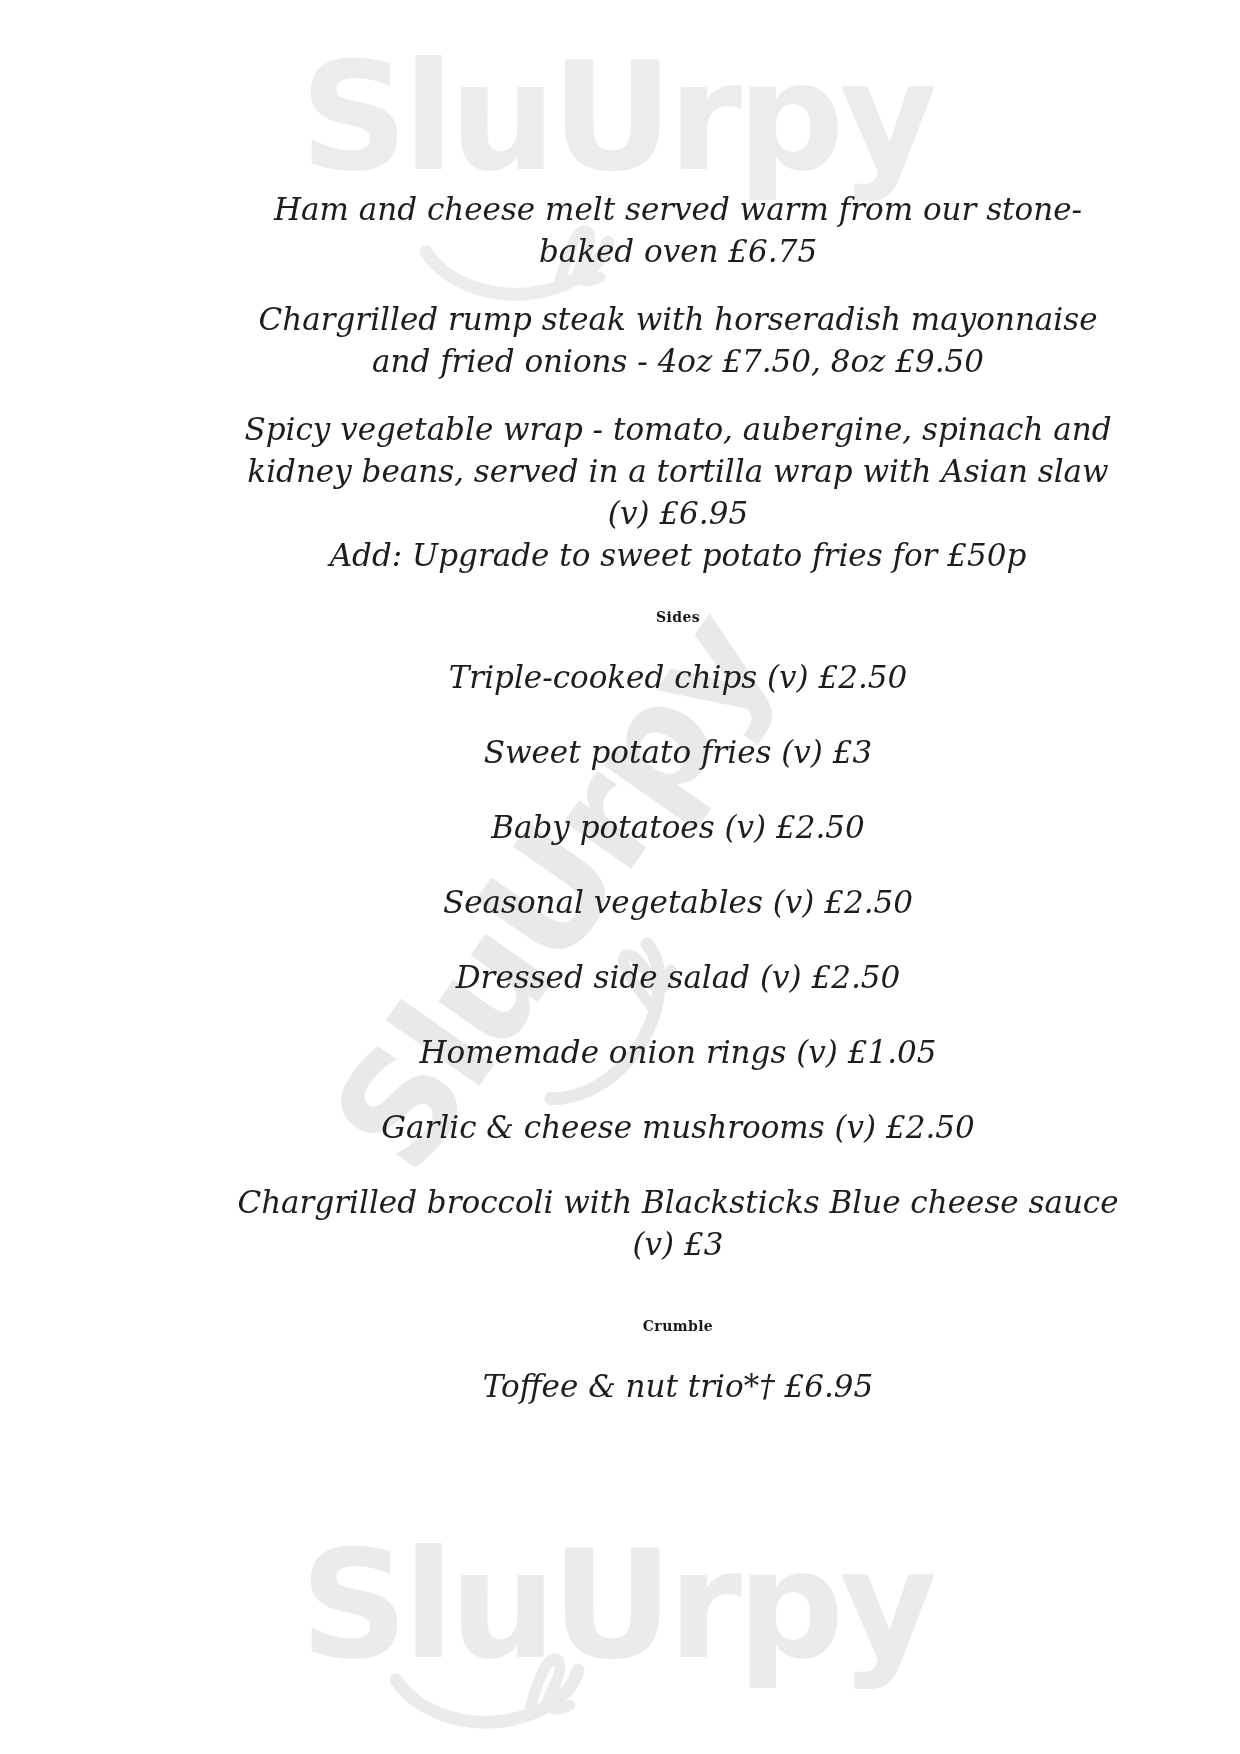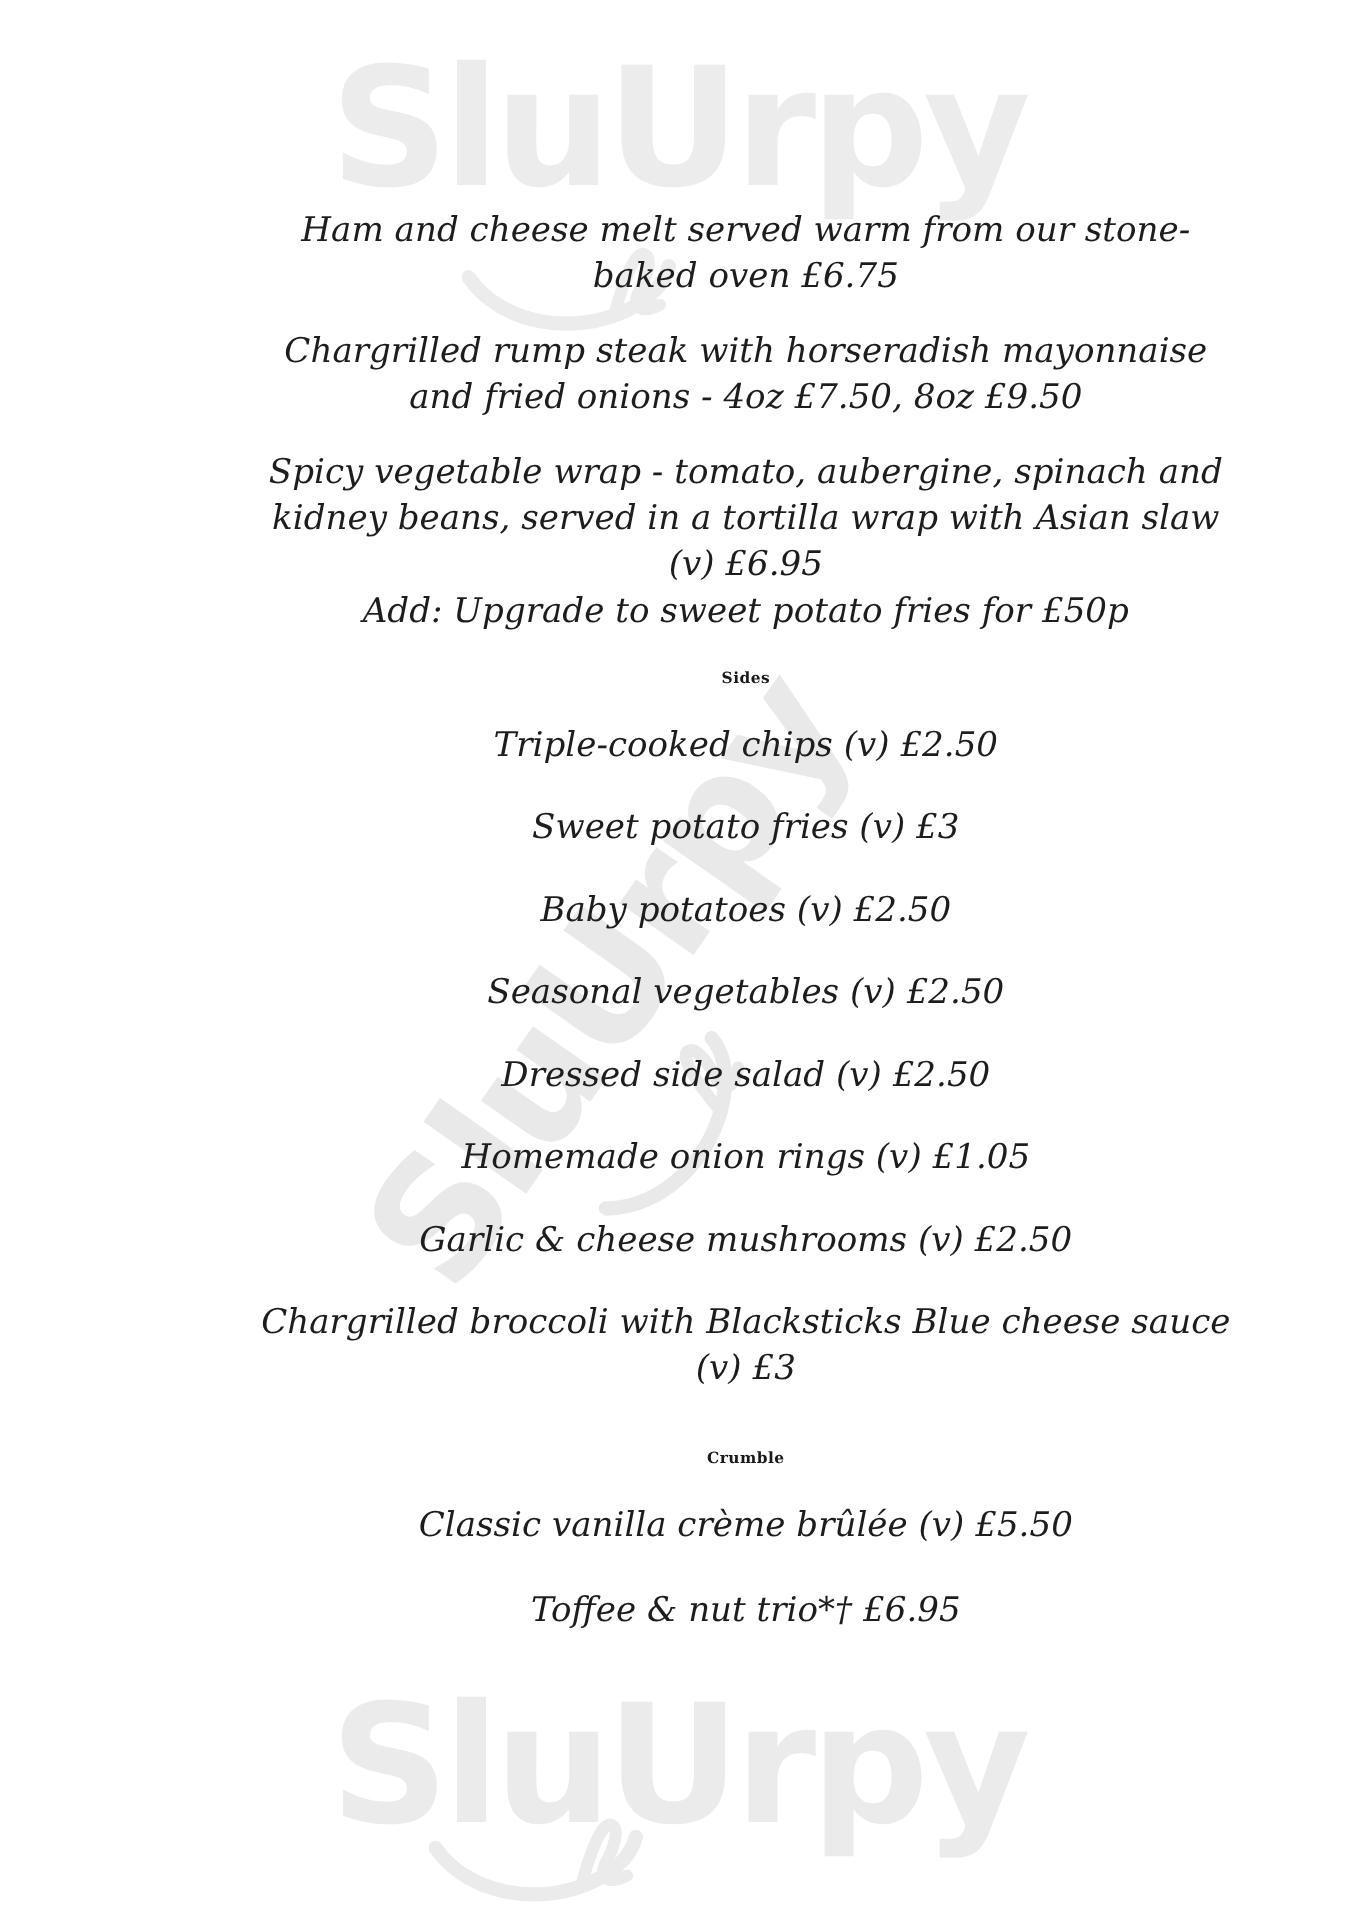--- a/index.html
+++ b/index.html
@@ -137,19 +137,16 @@
         <div class="line">Garlic &amp; cheese mushrooms (v) £2.50</div>
       </div>
       <div class="entry">
         <div class="line">Chargrilled broccoli with Blacksticks Blue cheese sauce</div>
         <div class="line">(v) £3</div>
       </div>
     </div>
     <h3 class="heading h-1">Crumble</h3>
     <div class="section section-1">
       <div class="entry">
-        <div class="line">Classic vanilla crème brûlée (v) £5.50</div>
-      </div>
-      <div class="entry">
         <div class="line">Toffee &amp; nut trio*† £6.95</div>
       </div>
     </div>
   </div>
 
 </body></html>

